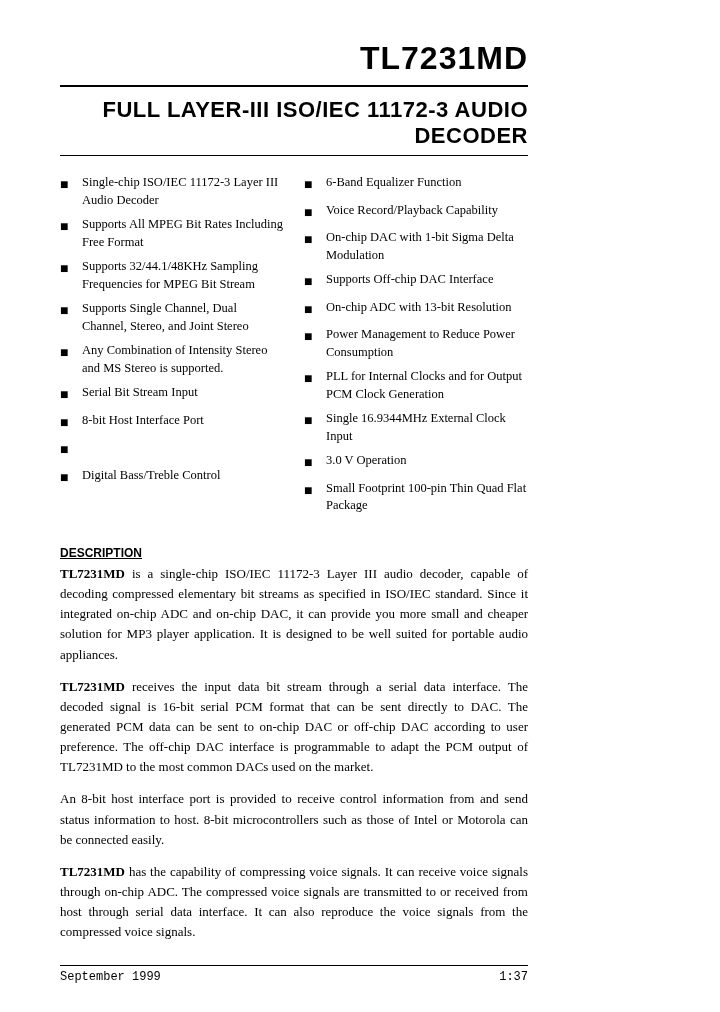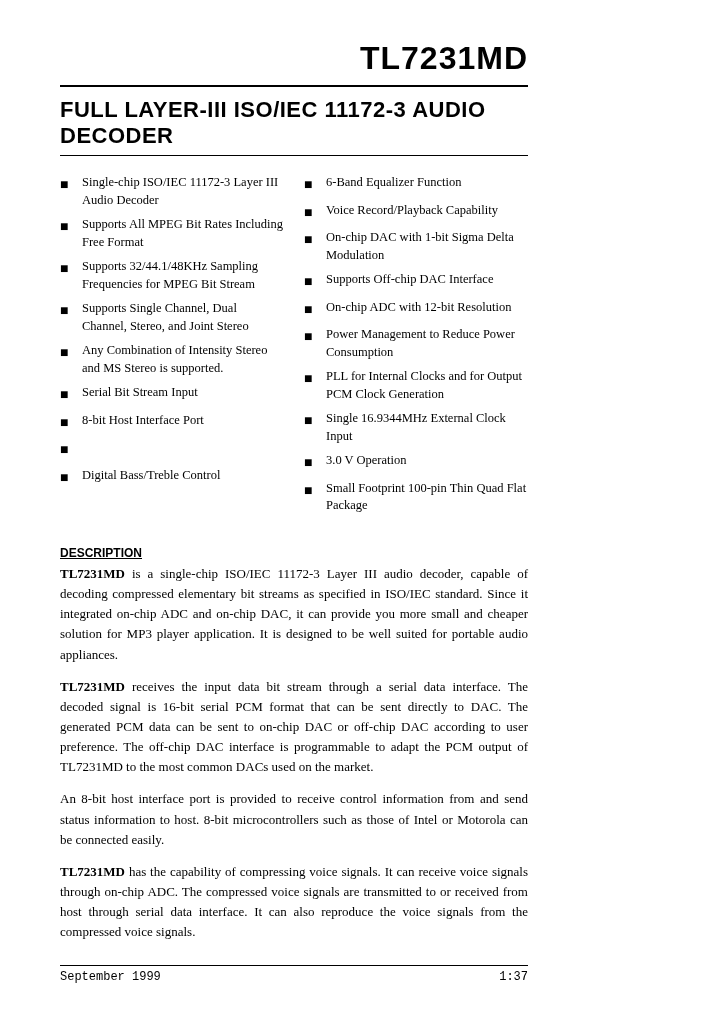--- a/index.html
+++ b/index.html
@@ -36,21 +36,21 @@
 
     .header-line {
       border-top: 2px solid #000;
       margin-bottom: 10px;
     }
 
     .product-title {
       font-size: 22px;
       font-weight: bold;
       font-family: Arial, sans-serif;
-      text-align: left;
+      text-align: right;
       margin-bottom: 6px;
       letter-spacing: 0.5px;
     }
 
     .title-line {
       border-top: 1px solid #000;
       margin-bottom: 18px;
     }
 
     .features-section {
@@ -183,21 +183,21 @@
         <div class="feature-item">
           <span class="bullet">■</span>
           <span class="feature-text">On-chip DAC with 1-bit Sigma Delta Modulation</span>
         </div>
         <div class="feature-item">
           <span class="bullet">■</span>
           <span class="feature-text">Supports Off-chip DAC Interface</span>
         </div>
         <div class="feature-item">
           <span class="bullet">■</span>
-          <span class="feature-text">On-chip ADC with 12-bit Resolution</span>
+          <span class="feature-text">On-chip ADC with 13-bit Resolution</span>
         </div>
         <div class="feature-item">
           <span class="bullet">■</span>
           <span class="feature-text">Power Management to Reduce Power Consumption</span>
         </div>
         <div class="feature-item">
           <span class="bullet">■</span>
           <span class="feature-text">PLL for Internal Clocks and for Output PCM Clock Generation</span>
         </div>
         <div class="feature-item">

